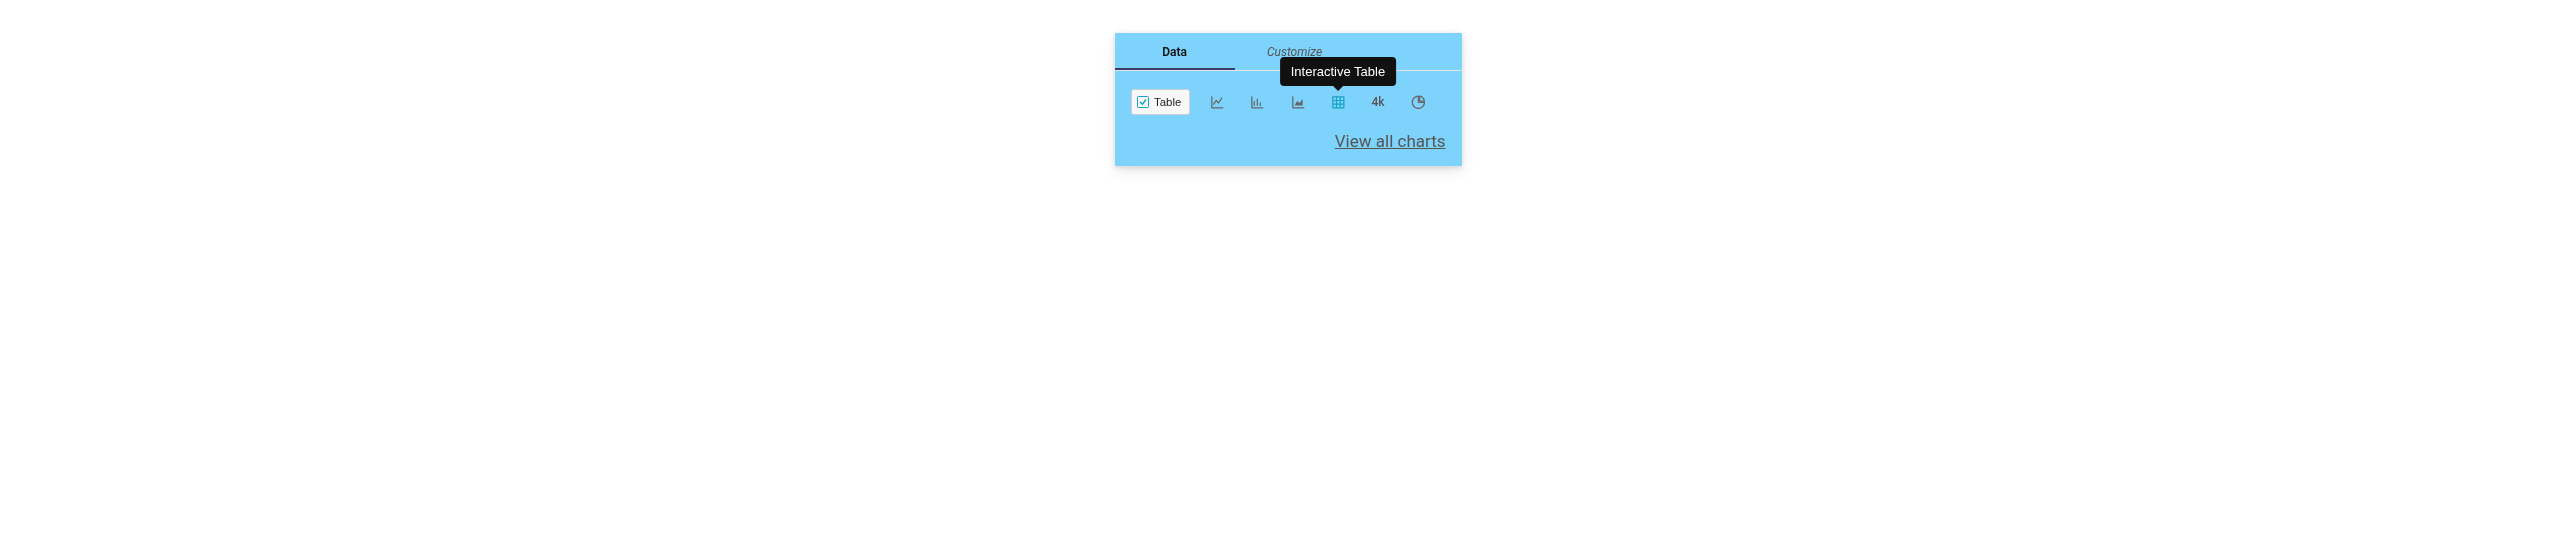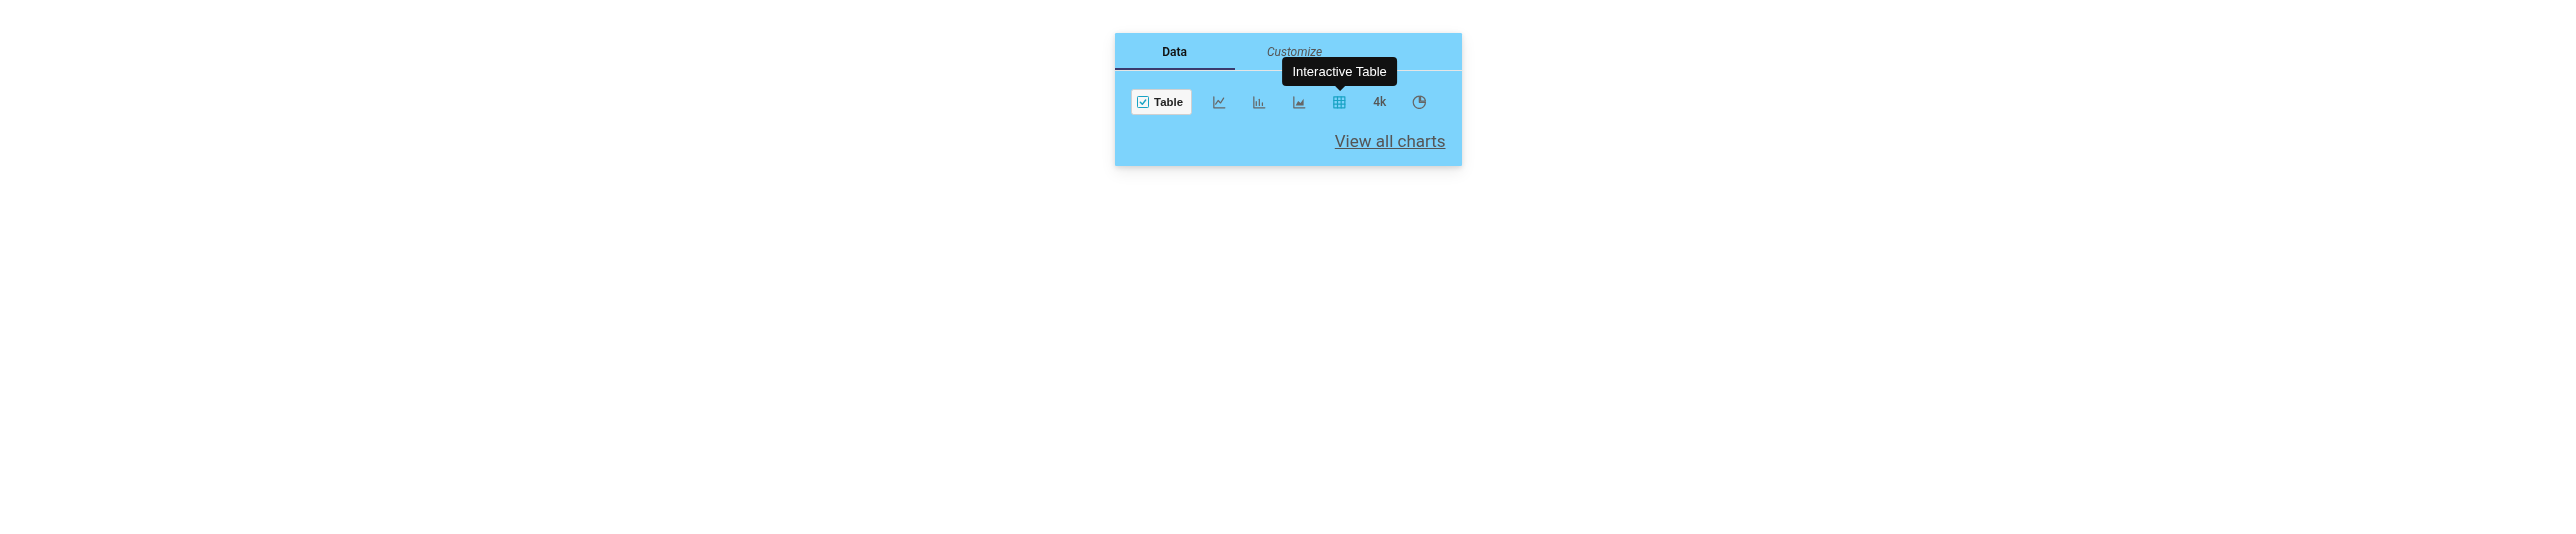--- a/index.html
+++ b/index.html
@@ -74,21 +74,21 @@
     width: 12px; height: 12px;
     border: 1.3px solid #19a3c4;
     border-radius: 1.3px;
     display: inline-flex;
     align-items: center;
     justify-content: center;
   }
   .chart-btn.active .chk svg { stroke: #19a3c4; }
   .chart-btn.active .lbl {
     font-size: 11.4px;
-    font-weight: 700;
+    font-weight: 400;
     color: #222;
   }
   .chart-btn svg.ic { width: 14.7px; height: 14.7px; }
   .chart-btn.grid svg.ic { color: #19a3c4; }
   .chart-btn.text4k {
     font-size: 12px;
     font-weight: 500;
     color: #555;
     font-family: inherit;
     text-align: center;

